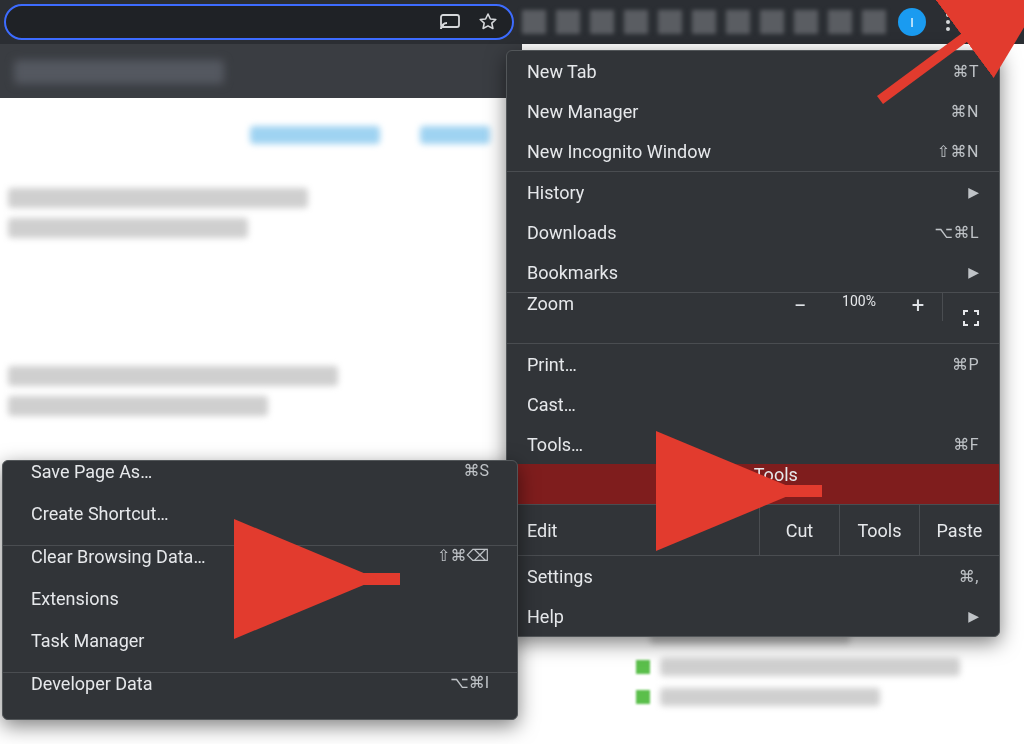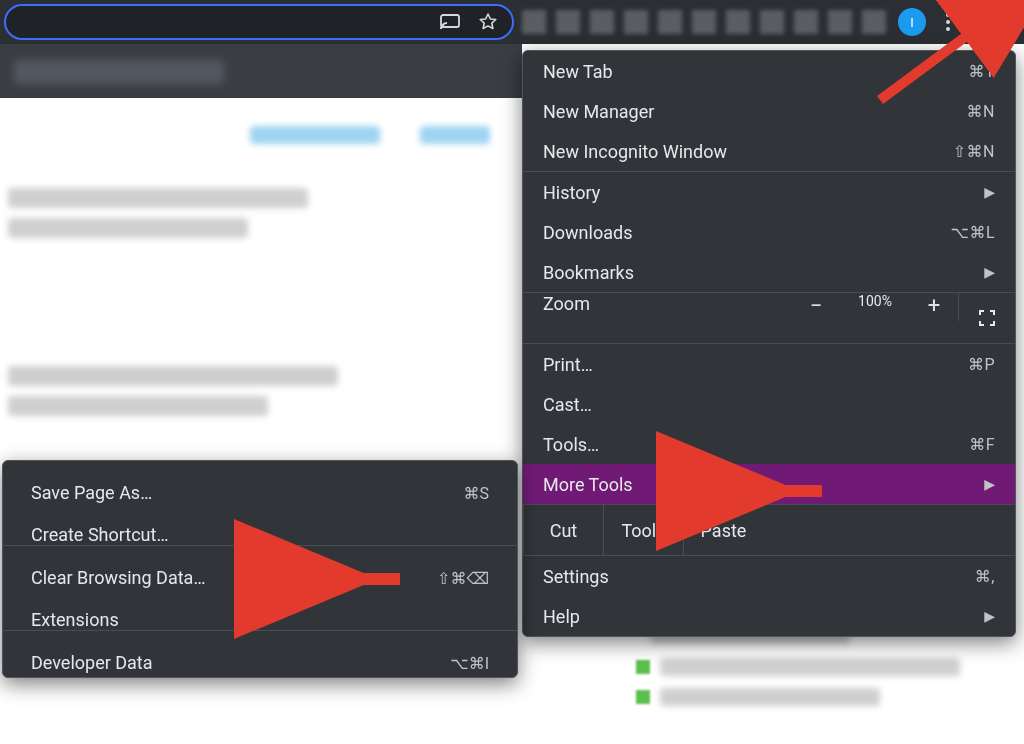--- a/index.html
+++ b/index.html
@@ -25,26 +25,26 @@
   .page-bg .bar { background:#cfcfcf; border-radius:4px; filter:blur(3px); }
   .page-strip { position:absolute; top:44px; left:0; width:522px; height:54px; background:#3a3d42; }
   .page-strip .bar{ position:absolute; top:16px; left:14px; width:210px; height:24px; background:#545860; border-radius:4px; filter:blur(4px); }
 
   
   .right-bg { position:absolute; top:620px; left:540px; width:460px; height:120px; background:#fff; }
   .right-bg .bar { position:absolute; height:18px; background:#cfcfcf; border-radius:4px; filter:blur(3px); }
   .green-sq { position:absolute; width:14px; height:14px; background:#5bbf4b; filter:blur(1px); }
 
   
-  .menu { position:absolute; top:50px; left:522px; width:494px;
+  .menu { position:absolute; top:50px; left:506px; width:494px;
           background:#313438; color:#e6e8eb; font-size:18px;
           border:1px solid #525659; border-radius:6px;
           box-shadow:0 6px 20px rgba(0,0,0,0.5); }
   .menu .item { height:40px; display:flex; align-items:center; padding:0 20px; justify-content:space-between; }
-  .menu .item.highlight { background:#701a75; }
+  .menu .item.highlight { background:#7f1d1d;flex-direction:column; }
   .menu .sep { height:1px; background:#4a4d51; }
   .menu .shortcut { color:#bfc3c7; font-size:16px; letter-spacing:0.5px; }
   .menu .chev { color:#bfc3c7; font-size:14px; }
 
   
   .zoom-row { display:flex; height:50px; }
   .zoom-row .zlbl { flex:0 0 auto; padding:0 20px; }
   .zoom-row .spacer { flex:1; }
   .zoom-row .zbtn { width:48px; text-align:center; color:#dfe2e6; font-size:22px; }
   .zoom-row .pct { width:70px; text-align:center; font-size:14px; }
@@ -54,21 +54,21 @@
   
   .edit-row { display:flex; height:50px; align-items:center; }
   .edit-row .elbl { padding:0 20px; flex:1; }
   .edit-row .ebtn { width:80px; text-align:center; border-left:1px solid #4a4d51; height:100%; display:flex; align-items:center; justify-content:center; }
 
   
   .submenu { position:absolute; top:460px; left:2px; width:516px;
              background:#313438; color:#e6e8eb; font-size:18px;
              border:1px solid #525659; border-radius:6px;
              box-shadow:0 6px 20px rgba(0,0,0,0.5); padding-bottom:4px;}
-  .submenu .item { height:42px; display:flex; align-items:flex-end; padding:0 28px; justify-content:space-between; }
+  .submenu .item { height:42px; display:flex; align-items:flex-start; padding:0 28px; justify-content:space-between; }
   .submenu .sep { height:1px; background:#4a4d51; }
   .submenu .shortcut { color:#bfc3c7; font-size:16px; }
 
   
   .arrow { position:absolute; pointer-events:none; }
   .arrow svg { overflow:visible; }
 </style>
 </head>
 <body>
 
@@ -178,20 +178,21 @@
   <div class="item">
       <span>Tools…</span>
       <span class="shortcut">⌘F</span>
     </div>
   <div class="item highlight">
       <span>More Tools</span>
       <span class="chev">▶</span>
     </div>
   <div class="sep"></div>
   <div class="edit-row">
+    <span class="elbl">Edit</span>
     <span class="ebtn">Cut</span>
     <span class="ebtn">Tools</span>
     <span class="ebtn">Paste</span>
   </div>
   <div class="sep"></div>
   <div class="item">
       <span>Settings</span>
       <span class="shortcut">⌘,</span>
     </div>
   <div class="item">
@@ -208,20 +209,23 @@
   <div class="item">
       <span>Create Shortcut…</span>
     </div>
   <div class="sep"></div>
   <div class="item">
       <span>Clear Browsing Data…</span>
       <span class="shortcut">⇧⌘⌫</span>
     </div>
   <div class="item">
       <span>Extensions</span>
+    </div>
+  <div class="item">
+      <span>Task Manager</span>
     </div>
   <div class="sep"></div>
   <div class="item">
       <span>Developer Data</span>
       <span class="shortcut">⌥⌘I</span>
     </div>
 </div>
 
 <div class="arrow" style="top:20px;left:870px;">
   <svg width="140" height="90">

